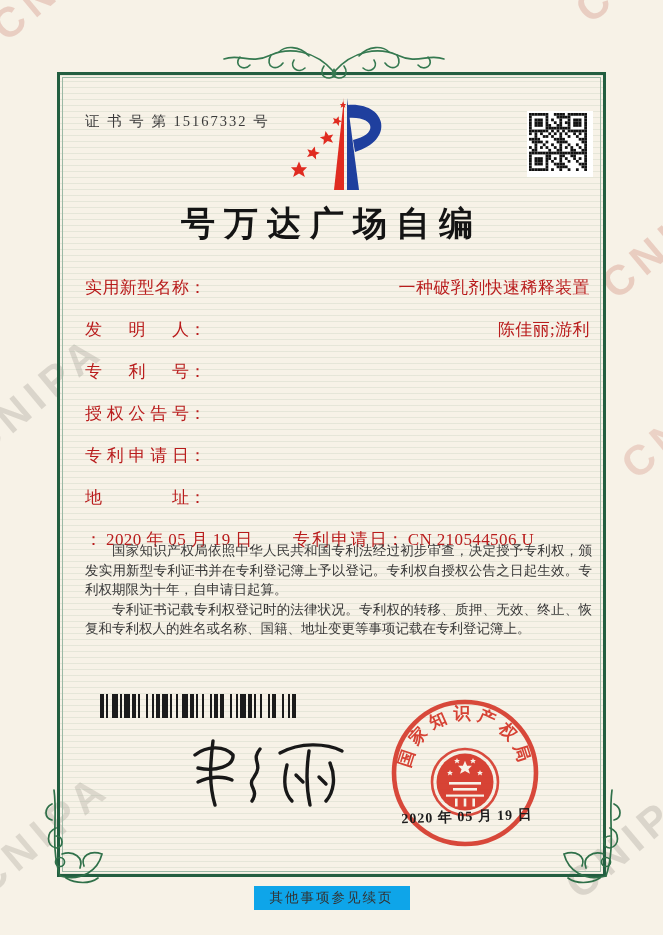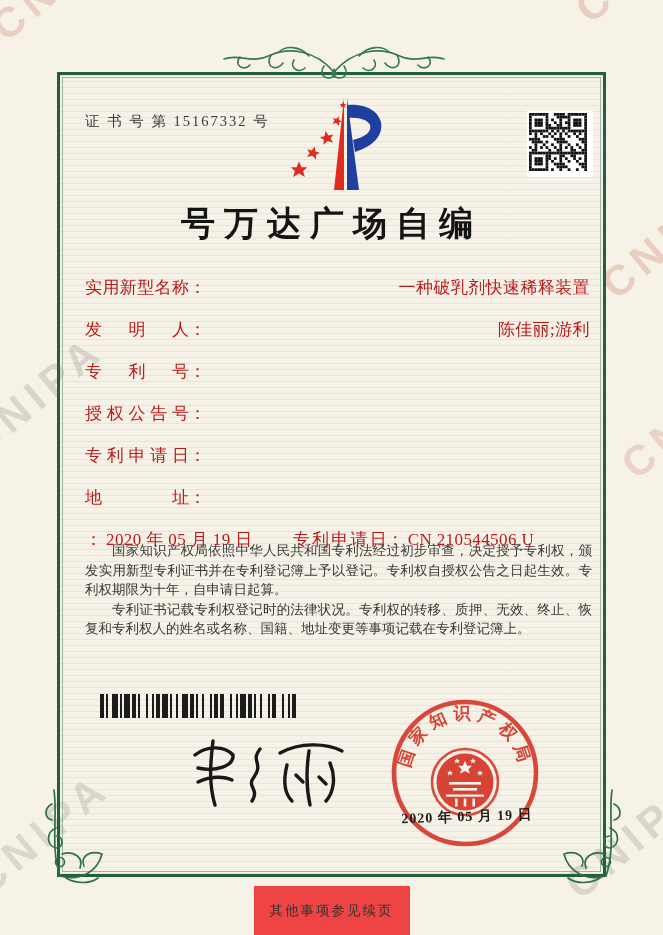--- a/index.html
+++ b/index.html
@@ -33,21 +33,21 @@
   .barcode span{height:100%;flex:none;}
   .director{position:absolute;left:88px;top:749px;font-family:"Liberation Sans","DejaVu Sans",sans-serif;
             font-size:15px;line-height:30px;letter-spacing:3px;color:#222;}
   .sig{position:absolute;left:188px;top:731px;}
   .sealwrap{position:absolute;left:388px;top:696px;width:154px;height:154px;}
   .sealdate{position:absolute;left:393px;top:808px;width:148px;text-align:center;
             font-size:14px;font-weight:bold;color:#1c1c1c;transform:rotate(-2deg);letter-spacing:1px;}
   .pageinfo{position:absolute;left:0;top:852px;width:100%;text-align:center;font-size:13px;
             letter-spacing:2px;color:#333;}
   .footnote{position:absolute;left:50%;top:886px;transform:translateX(-50%);
-            background:#ef4444;padding:16px 16px;font-size:13.5px;letter-spacing:2px;color:#333;}
+            background:#0ea5e9;padding:3px 16px;font-size:13.5px;letter-spacing:2px;color:#333;}
   .ornament-top{position:absolute;left:219px;top:40px;}
   .corner{position:absolute;}
   .corner.bl{left:40px;top:788px;}
   .corner.br{left:548px;top:788px;}
   .logo{position:absolute;left:282px;top:92px;}
   .qr{position:absolute;left:527px;top:111px;width:62px;height:62px;background:#fff;padding:2px;}
 </style>
 </head>
 <body>
 

